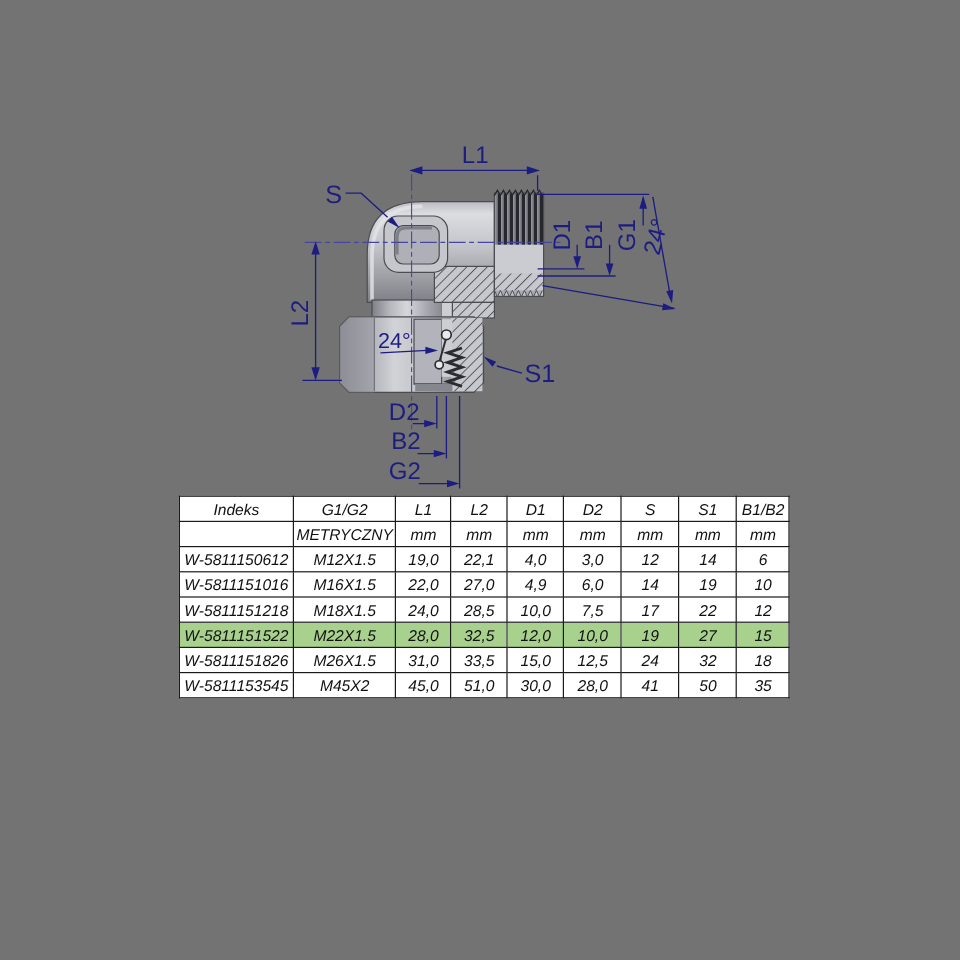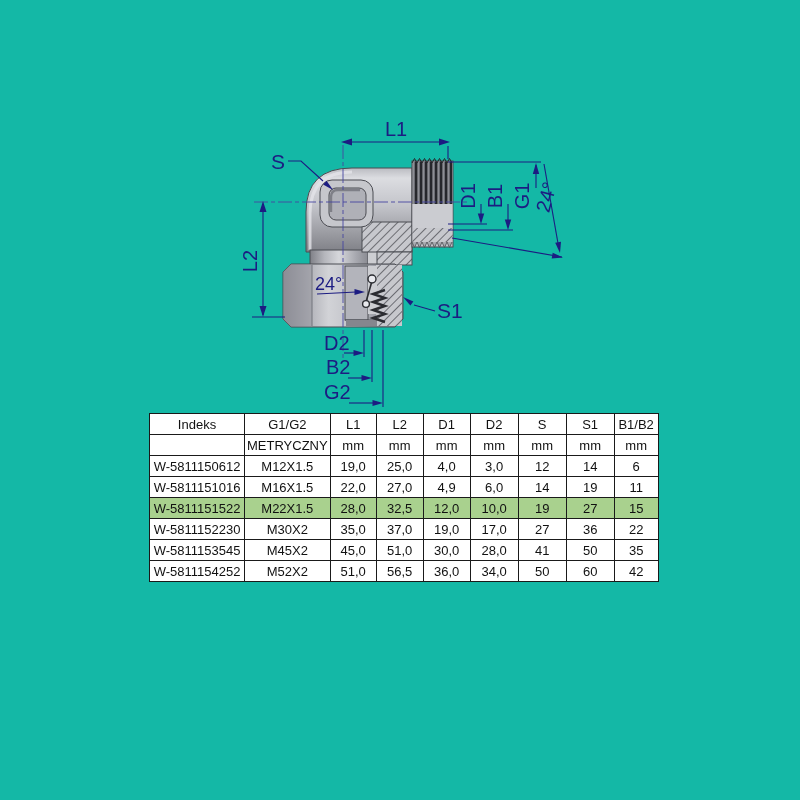--- a/index.html
+++ b/index.html
@@ -1,26 +1,26 @@
 <!DOCTYPE html>
 <html style="--hl: #a9d18e;"><head>
 <meta charset="utf-8">
 <style>
   html,body{margin:0;padding:0;background:#fff;}
-  .canvas{position:relative;width:800px;height:800px;background:#14b8a6;overflow:hidden;
+  .canvas{position:relative;width:800px;height:800px;background:#737373;overflow:hidden;
           font-family:"Liberation Sans",sans-serif;}
   svg text{font-family:"Liberation Sans",sans-serif;}
   .dimtxt{font-size:20px;fill:#1c1c82;}
   .dimtxt-sm{font-size:18px;fill:#1c1c82;}
   .dimline{stroke:#1c1c82;stroke-width:1.1;fill:none;}
   .dimarrow{fill:#1c1c82;stroke:none;}
   .cline{stroke:#4646a0;stroke-width:0.9;fill:none;stroke-dasharray:14 3 4 3;}
   .bodyline{stroke:#4b4c52;stroke-width:1;}
   table.spec{position:absolute;left:149px;top:413px;border-collapse:collapse;
-             table-layout:fixed;font-size:13px;color:#111;background:#fff;}
+             table-layout:fixed;font-size:13px;color:#111;background:#fff;font-style:italic;}
   table.spec td{border:1px solid #1a1a1a;text-align:center;vertical-align:middle;
                 height:20px;padding:0 2px;white-space:nowrap;overflow:hidden;}
   tr.highlight td{background:var(--hl,#a9d18e);}
 </style>
 </head>
 <body>
 
 <div class="canvas">
 
   <svg width="800" height="412" viewBox="0 0 800 412">
@@ -197,78 +197,78 @@
           <td>mm</td>
           <td>mm</td>
           <td>mm</td>
           <td>mm</td>
           <td>mm</td>
         </tr>
         <tr>
           <td>W-5811150612</td>
           <td>M12X1.5</td>
           <td>19,0</td>
-          <td>25,0</td>
+          <td>22,1</td>
           <td>4,0</td>
           <td>3,0</td>
           <td>12</td>
           <td>14</td>
           <td>6</td>
         </tr>
         <tr>
           <td>W-5811151016</td>
           <td>M16X1.5</td>
           <td>22,0</td>
           <td>27,0</td>
           <td>4,9</td>
           <td>6,0</td>
           <td>14</td>
           <td>19</td>
-          <td>11</td>
+          <td>10</td>
+        </tr>
+        <tr>
+          <td>W-5811151218</td>
+          <td>M18X1.5</td>
+          <td>24,0</td>
+          <td>28,5</td>
+          <td>10,0</td>
+          <td>7,5</td>
+          <td>17</td>
+          <td>22</td>
+          <td>12</td>
         </tr>
         <tr class="highlight">
           <td>W-5811151522</td>
           <td>M22X1.5</td>
           <td>28,0</td>
           <td>32,5</td>
           <td>12,0</td>
           <td>10,0</td>
           <td>19</td>
           <td>27</td>
           <td>15</td>
         </tr>
         <tr>
-          <td>W-5811152230</td>
-          <td>M30X2</td>
-          <td>35,0</td>
-          <td>37,0</td>
-          <td>19,0</td>
-          <td>17,0</td>
-          <td>27</td>
-          <td>36</td>
-          <td>22</td>
+          <td>W-5811151826</td>
+          <td>M26X1.5</td>
+          <td>31,0</td>
+          <td>33,5</td>
+          <td>15,0</td>
+          <td>12,5</td>
+          <td>24</td>
+          <td>32</td>
+          <td>18</td>
         </tr>
         <tr>
           <td>W-5811153545</td>
           <td>M45X2</td>
           <td>45,0</td>
           <td>51,0</td>
           <td>30,0</td>
           <td>28,0</td>
           <td>41</td>
           <td>50</td>
           <td>35</td>
         </tr>
-        <tr>
-          <td>W-5811154252</td>
-          <td>M52X2</td>
-          <td>51,0</td>
-          <td>56,5</td>
-          <td>36,0</td>
-          <td>34,0</td>
-          <td>50</td>
-          <td>60</td>
-          <td>42</td>
-        </tr>
       </tbody>
   </table>
 
 </div>
 
 </body></html>

